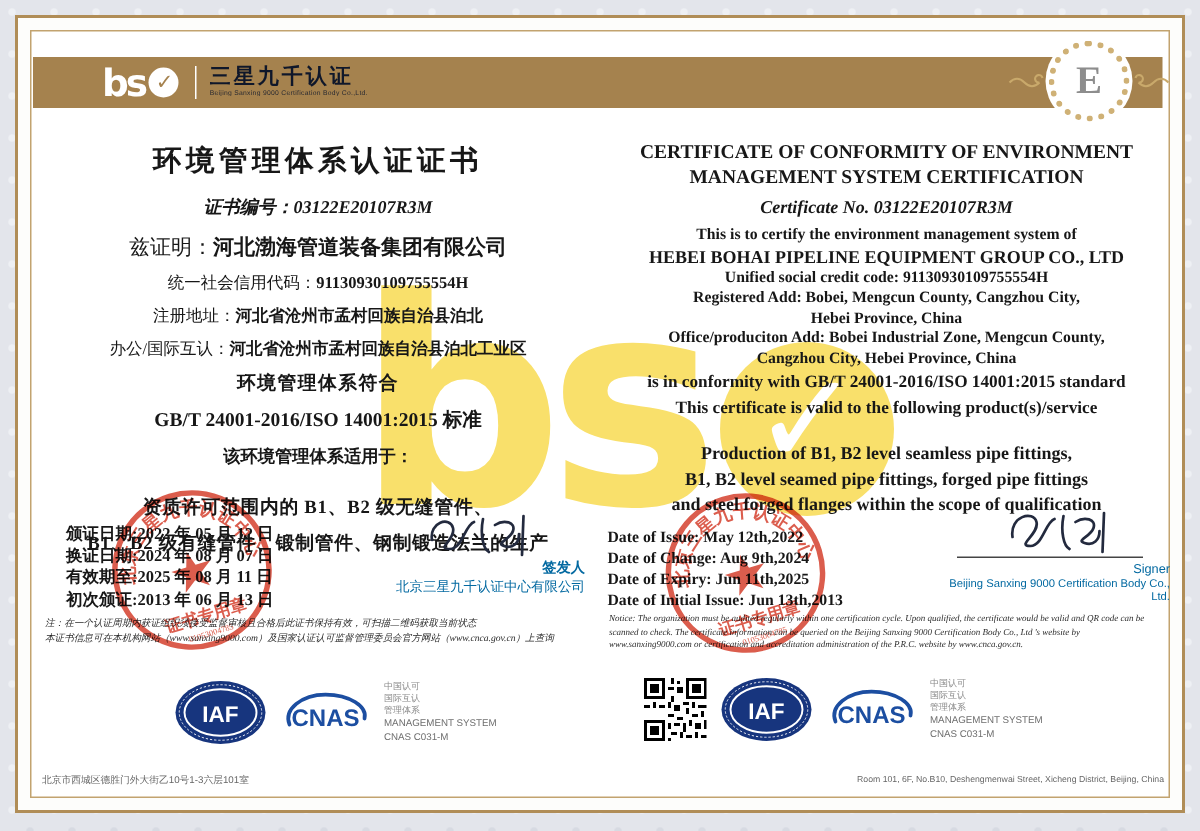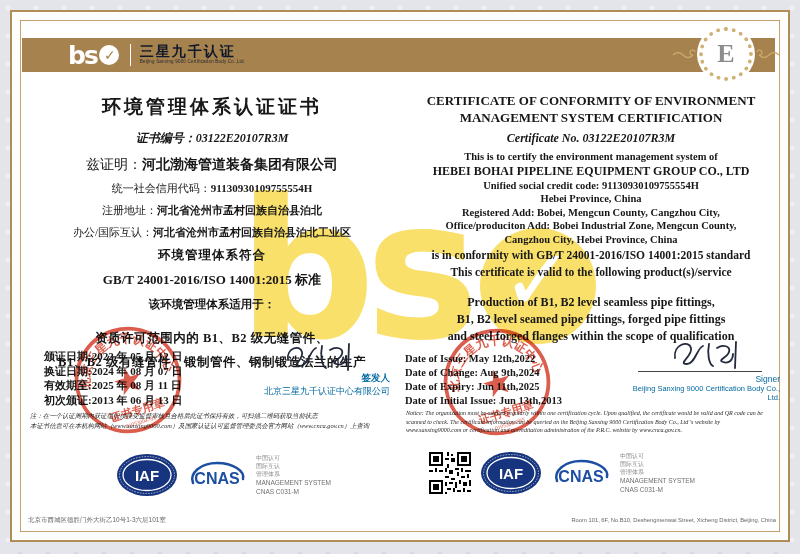--- a/index.html
+++ b/index.html
@@ -180,22 +180,22 @@
   <div>本证书信息可在本机构网站（www.sanxing9000.com）及国家认证认可监督管理委员会官方网站（www.cnca.gov.cn）上查询</div>
 </div>
 
 <div class="col col-right">
   <div class="en-title">CERTIFICATE OF CONFORMITY OF ENVIRONMENT</div>
   <div class="en-title">MANAGEMENT SYSTEM CERTIFICATION</div>
   <div class="en-certno">Certificate No. 03122E20107R3M</div>
   <div class="en-line">This is to certify the environment management system of</div>
   <div class="en-company">HEBEI BOHAI PIPELINE EQUIPMENT GROUP CO., LTD</div>
   <div class="en-line">Unified social credit code: 91130930109755554H</div>
+  <div class="en-line">Registered Add: Bobei, Mengcun County, Cangzhou City,</div>
   <div class="en-line">Hebei Province, China</div>
-  <div class="en-line">Registered Add: Bobei, Mengcun County, Cangzhou City,</div>
   <div class="en-line">Office/produciton Add: Bobei Industrial Zone, Mengcun County,</div>
   <div class="en-line">Cangzhou City, Hebei Province, China</div>
   <div class="en-conform">is in conformity with GB/T 24001-2016/ISO 14001:2015 standard</div>
   <div class="en-conform">This certificate is valid to the following product(s)/service</div>
   <div class="sp14"></div>
   <div class="en-scope">Production of B1, B2 level seamless pipe fittings,</div>
   <div class="en-scope">B1, B2 level seamed pipe fittings, forged pipe fittings</div>
   <div class="en-scope">and steel forged flanges within the scope of qualification</div>
 </div>
 

